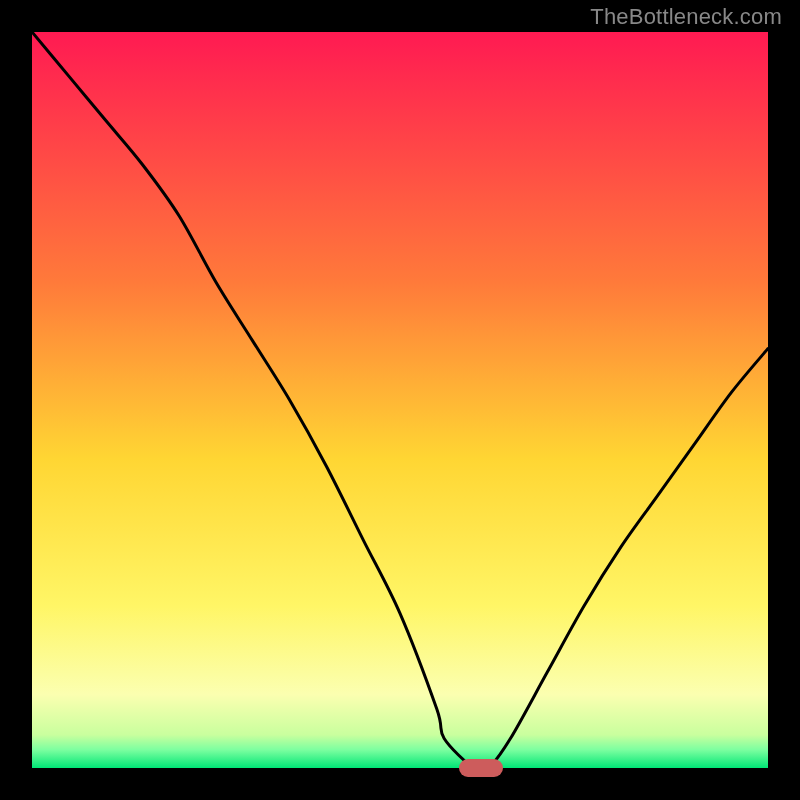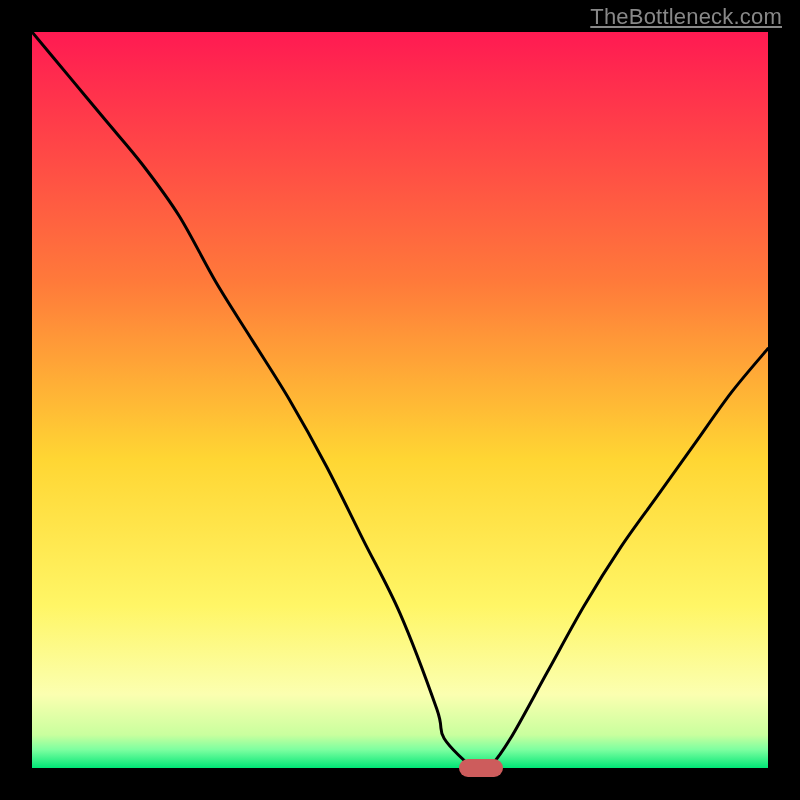--- a/index.html
+++ b/index.html
@@ -18,21 +18,20 @@
     background: #000;
   }
   .watermark {
     position: absolute;
     top: 4px;
     right: 18px;
     color: #888;
     font-size: 22px;
     font-weight: 500;
     letter-spacing: 0.2px;
-    text-decoration: underline;
   }
   .plot {
     position: absolute;
     left: 32px;
     top: 32px;
     width: 736px;
     height: 736px;
   }
   .plot svg {
     display: block;

